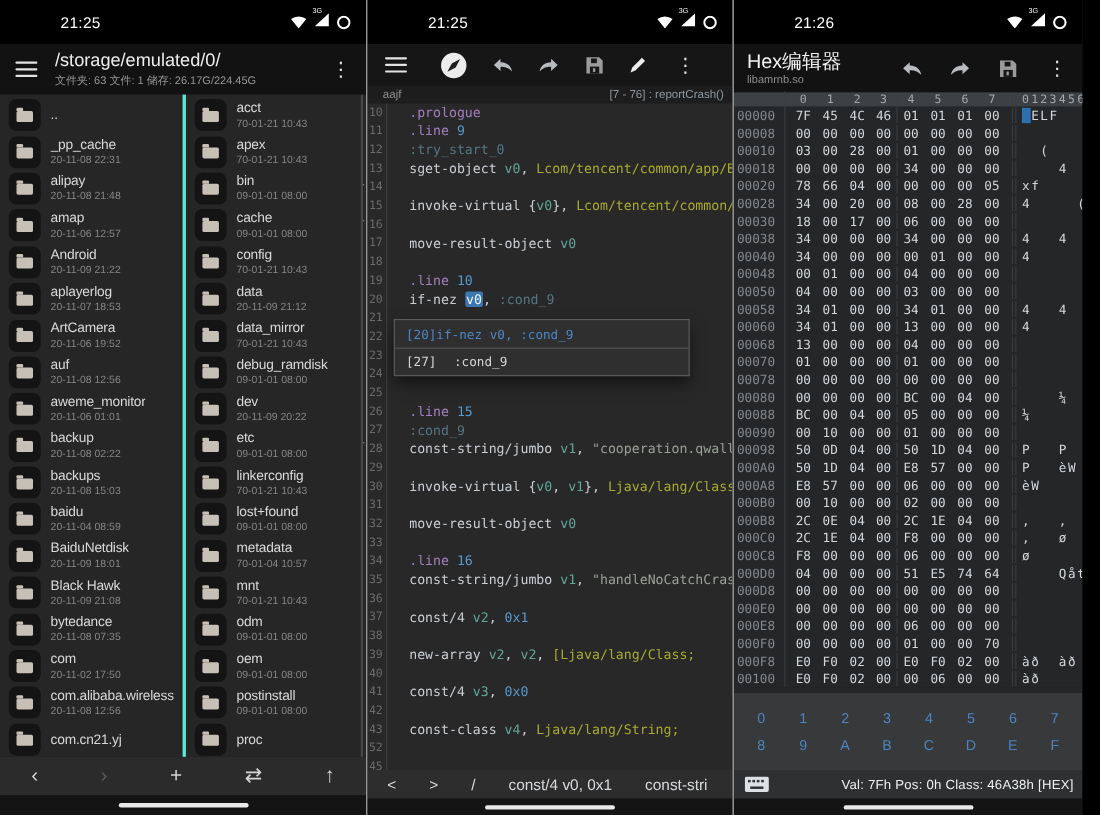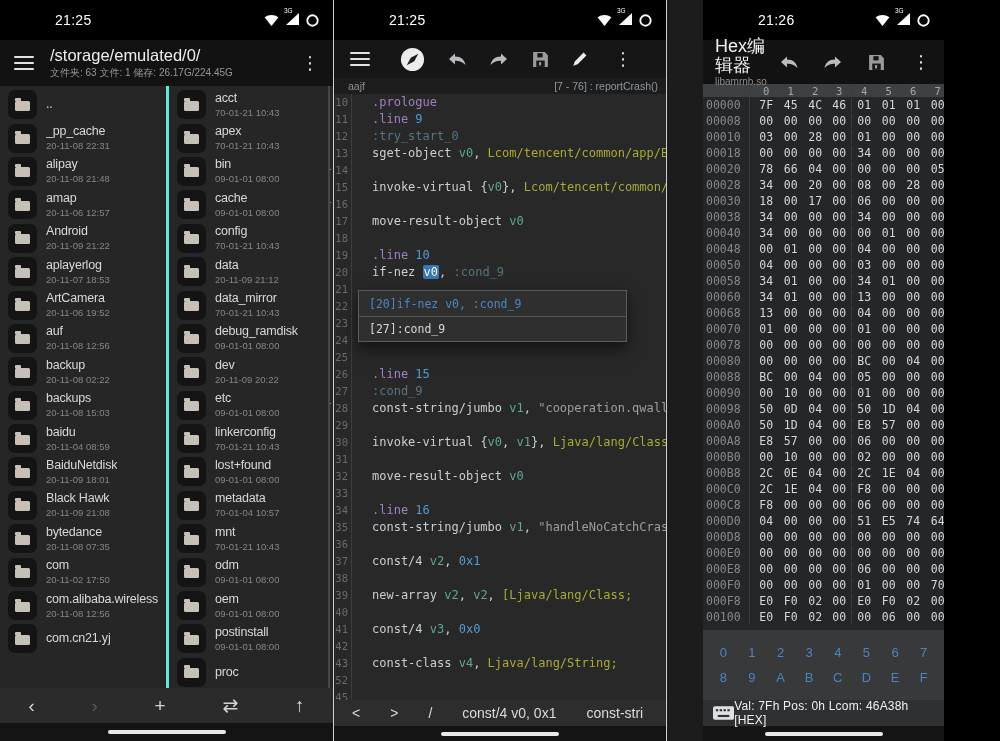--- a/index.html
+++ b/index.html
@@ -2,21 +2,21 @@
 <html><head>
 <meta charset="utf-8">
 <style>
   html,body{margin:0;padding:0;background:#000;}
   *{box-sizing:border-box;}
   #screen{width:1000px;height:741px;display:flex;background:#000;overflow:hidden;
           font-family:"Liberation Sans",sans-serif;-webkit-font-smoothing:antialiased;}
   .panel{position:relative;height:741px;overflow:hidden;background:#1c1c1c;}
   #p-fm{width:333px;}
   #p-ed{width:333px;border-left:1px solid #cfcfcf;}
-  #p-hx{width:278px;border-left:1px solid #cfcfcf;padding-left:36px;}
+  #p-hx{width:318px;border-left:1px solid #cfcfcf;}
 
   
   .statusbar{height:40px;background:#000;display:flex;align-items:center;color:#fff;}
   .st-time{font-size:14px;margin-left:55px;letter-spacing:.3px;}
   .st-icons{margin-left:auto;margin-right:14px;display:flex;align-items:center;gap:7px;}
   .sig-wrap{position:relative;}
   .sig-3g{position:absolute;top:-4px;left:-2px;font-size:6.5px;color:#fff;}
 
   
   .hamburger{width:20px;display:flex;flex-direction:column;gap:4px;cursor:pointer;}
@@ -65,21 +65,21 @@
   .tk-d{color:#a27fc2;} .tk-n{color:#559bd2;} .tk-l{color:#567584;}
   .tk-i{color:#c9ced3;} .tk-p{color:#c9ced3;} .tk-r{color:#5fa799;}
   .tk-c{color:#a8aa35;} .tk-s{color:#99a097;}
   .tk-sel{background:#3c78b0;color:#eef5fb;border-radius:2px;padding:0 1px;}
   .ed-popup{position:absolute;left:24px;top:196px;width:269px;background:#2f2f2f;
             border:1px solid #5c5c5c;box-shadow:0 7px 14px rgba(0,0,0,.55);z-index:5;}
   .popup-row{height:25px;display:flex;align-items:center;padding-left:10px;font-size:11.5px;cursor:pointer;
              font-family:"DejaVu Sans Mono",monospace;}
   .popup-row + .popup-row{border-top:1px solid #555;}
   .popup-blue{color:#4d87c6;}
-  .popup-white{color:#d6d6d6;}
+  .popup-white{color:#d6d6d6;gap:16px;}
   .ed-snippets{height:26px;background:#2d2d2d;display:flex;align-items:center;overflow:hidden;
                white-space:nowrap;padding-left:18px;}
   .snip{color:#d8dbde;font-size:14px;margin-right:30px;cursor:pointer;flex:0 0 auto;}
 
   
   .hx-toolbar{height:44px;background:#121212;display:flex;align-items:center;padding:0 10px 0 12px;}
   .hx-titleblock{overflow:hidden;}
   .hx-title{color:#f2f2f2;font-size:18px;line-height:19px;}
   .hx-sub{color:#8f8f8f;font-size:10px;margin-top:1px;}
   .hx-icons{margin-left:auto;display:flex;align-items:center;gap:22px;}
@@ -208,20 +208,29 @@
             <div class="fm-txt">
               <div class="fm-name">auf</div>
               <div class="fm-date">20-11-08 12:56</div>
             </div>
           </div>
           <div class="fm-row">
             <div class="ficon">
               <div class="fglyph"></div>
             </div>
             <div class="fm-txt">
+              <div class="fm-name">aweme_monitor</div>
+              <div class="fm-date">20-11-06 01:01</div>
+            </div>
+          </div>
+          <div class="fm-row">
+            <div class="ficon">
+              <div class="fglyph"></div>
+            </div>
+            <div class="fm-txt">
               <div class="fm-name">backup</div>
               <div class="fm-date">20-11-08 02:22</div>
             </div>
           </div>
           <div class="fm-row">
             <div class="ficon">
               <div class="fglyph"></div>
             </div>
             <div class="fm-txt">
               <div class="fm-name">backups</div>
@@ -1672,20 +1681,20 @@
       </div>
     <div class="hx-status">
       <svg width="22" height="14" viewBox="0 0 22 14">
           <rect width="22" height="14" rx="2" fill="#dde1e4"></rect>
           <rect x="3" y="3" width="2.4" height="2.2" fill="#2e3032"></rect>
           <rect x="7" y="3" width="2.4" height="2.2" fill="#2e3032"></rect>
           <rect x="11" y="3" width="2.4" height="2.2" fill="#2e3032"></rect>
           <rect x="15" y="3" width="2.4" height="2.2" fill="#2e3032"></rect>
           <rect x="5" y="9" width="12" height="2.2" fill="#2e3032"></rect>
         </svg>
-      <span class="hx-val">Val: 7Fh  Pos: 0h  Lcom: 46A38h [HEX]</span>
+      <span class="hx-val">Val: 7Fh  Pos: 0h  Class: 46A38h [HEX]</span>
     </div>
     <div class="gesture short">
         <div class="gbar"></div>
       </div>
   </div>
 
 </div>
 
 </body></html>

